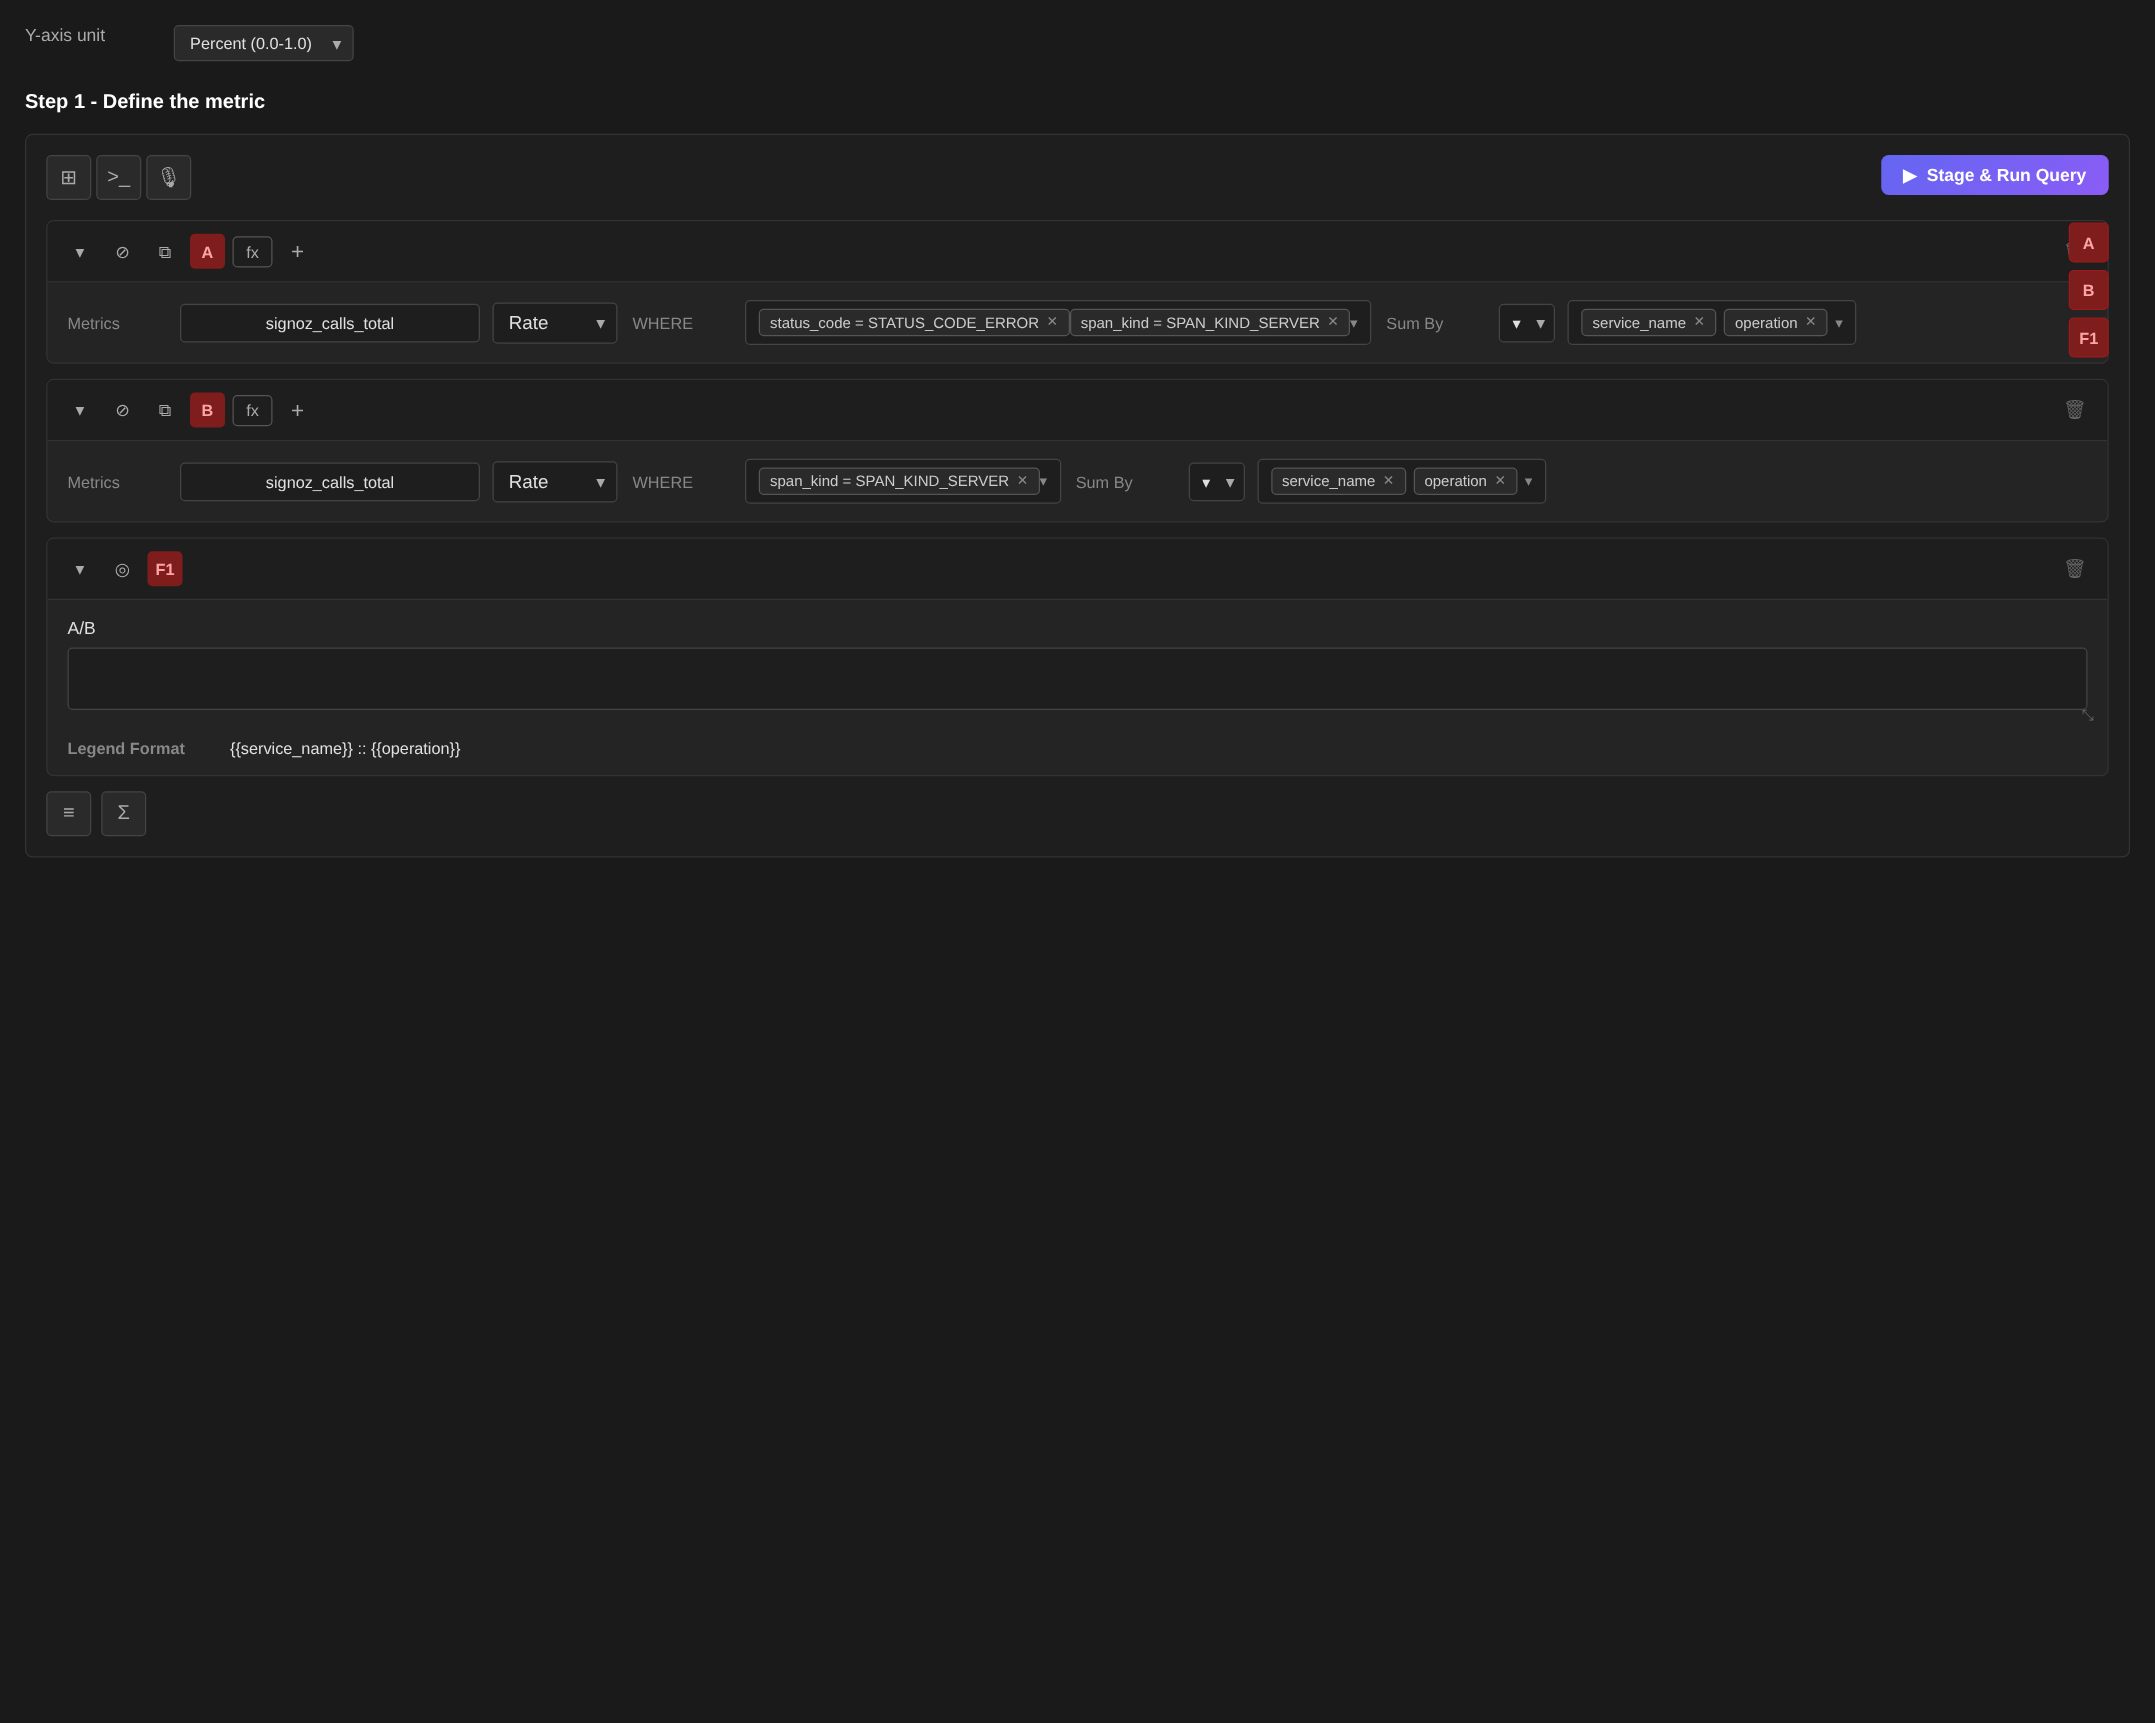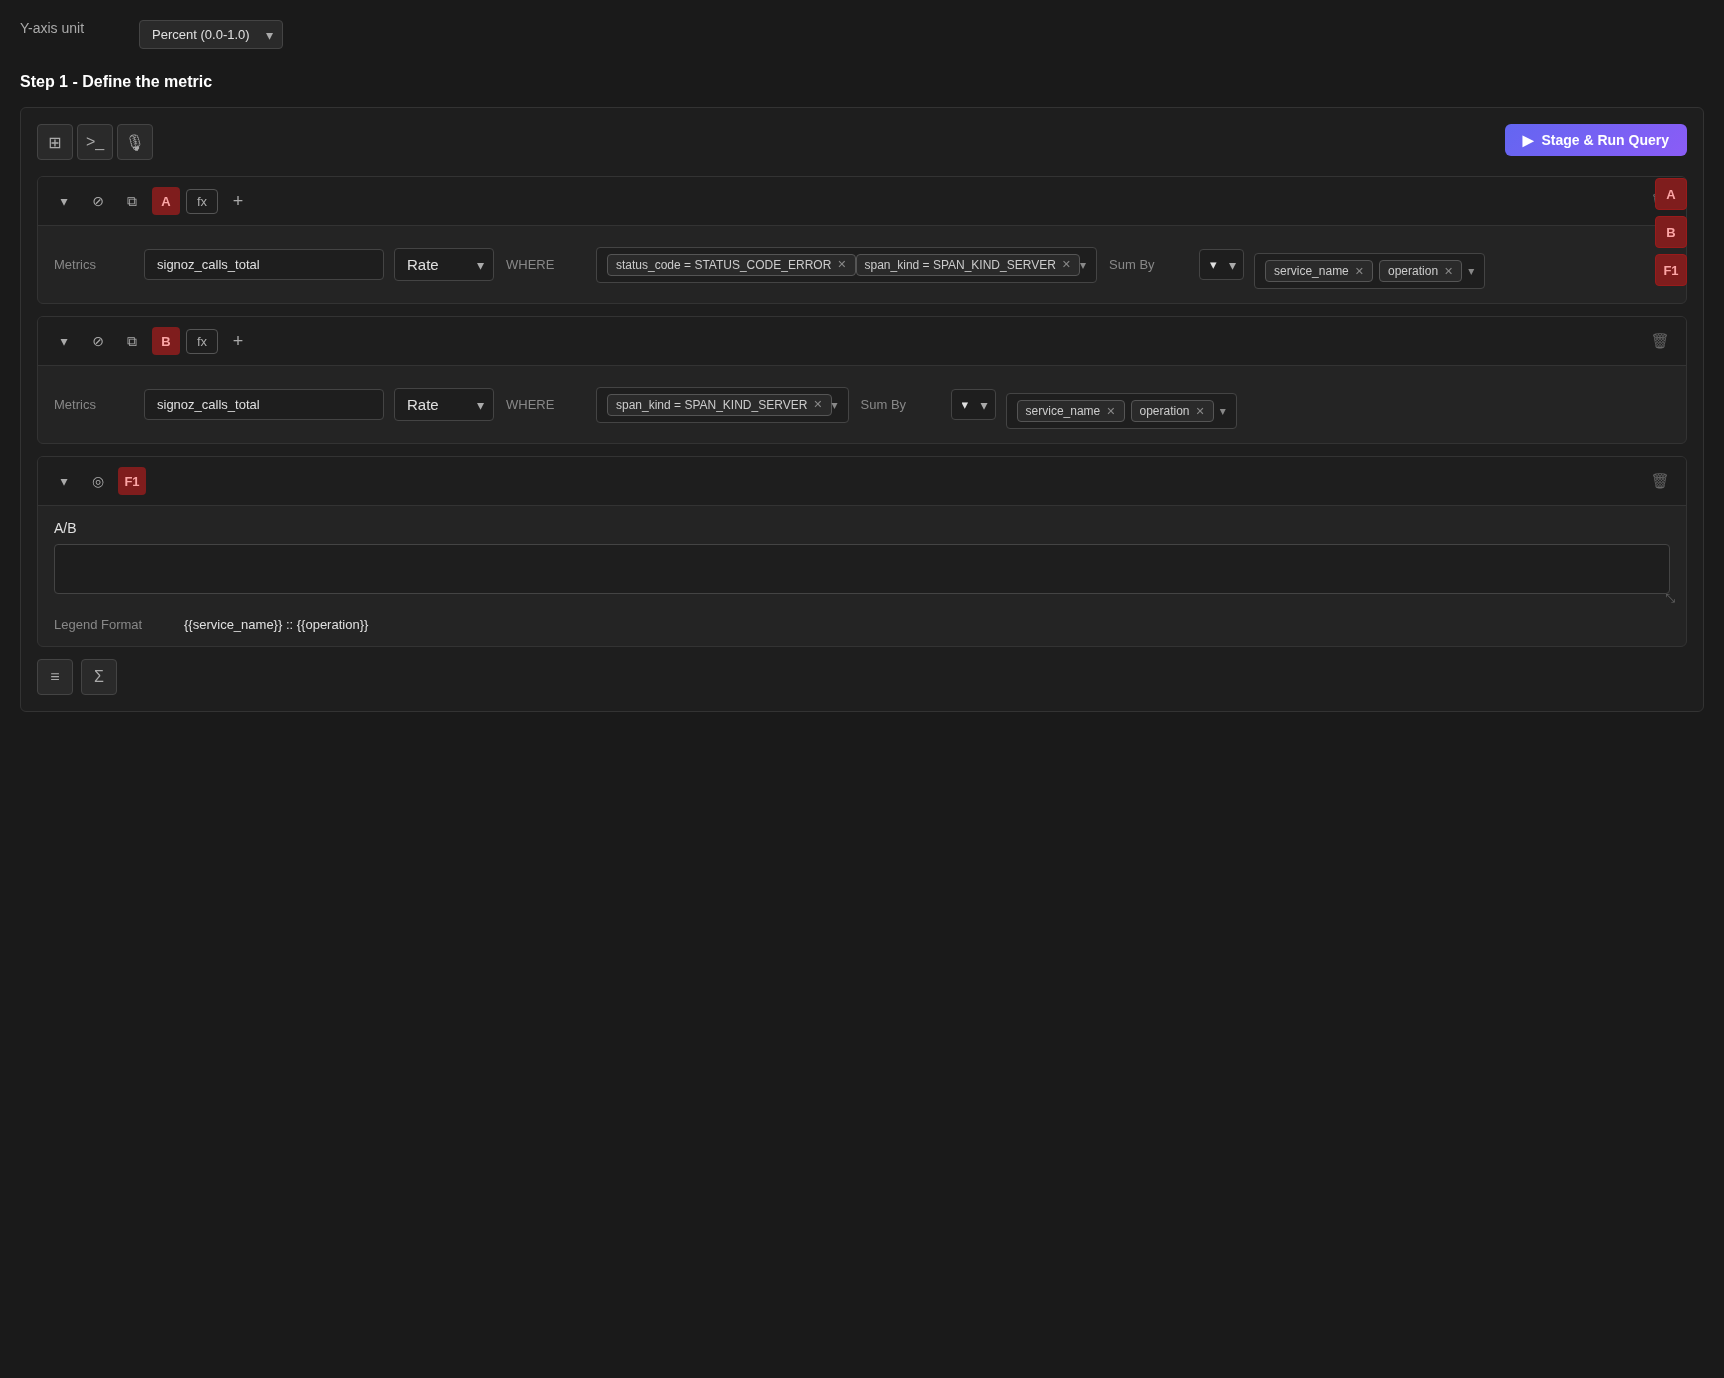--- a/index.html
+++ b/index.html
@@ -224,20 +224,21 @@
     }
 
     .metric-input {
       background: #1e1e1e;
       border: 1px solid #444;
       border-radius: 4px;
       color: #e0e0e0;
       padding: 7px 12px;
       font-size: 13px;
       width: 240px;
+      text-align: center;
     }
 
     .rate-select-wrapper {
       position: relative;
       display: inline-flex;
       align-items: center;
     }
     .rate-select {
       background: #1e1e1e;
       border: 1px solid #444;
@@ -317,21 +318,20 @@
     .sum-by-container {
       background: #1e1e1e;
       border: 1px solid #444;
       border-radius: 4px;
       padding: 6px 10px;
       display: flex;
       align-items: center;
       gap: 6px;
       flex: 1;
       flex-wrap: wrap;
-      margin-top: 13px;
     }
 
     
     .formula-body {
       padding: 14px 16px;
     }
     .formula-textarea {
       background: #1e1e1e;
       border: 1px solid #444;
       border-radius: 4px;
@@ -344,20 +344,21 @@
     .legend-row {
       display: flex;
       align-items: center;
       gap: 10px;
       margin-top: 8px;
     }
     .legend-label {
       color: #888;
       font-size: 13px;
       min-width: 120px;
+      font-weight: bold;
     }
     .legend-value {
       color: #e0e0e0;
       font-size: 13px;
     }
 
     .bottom-toolbar {
       display: flex;
       align-items: center;
       gap: 8px;

